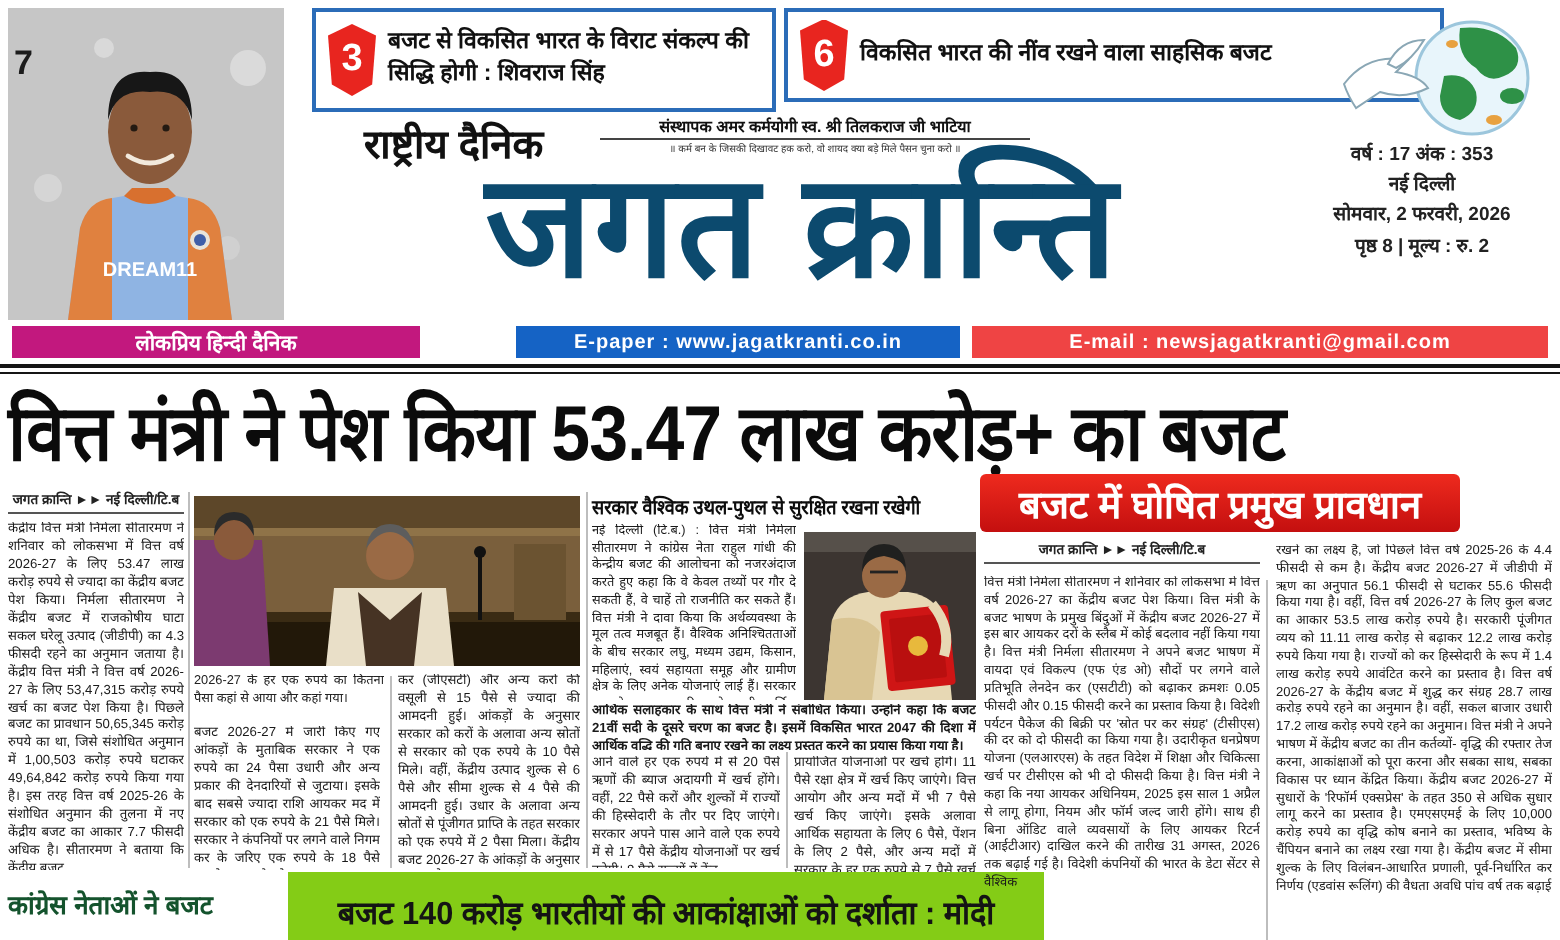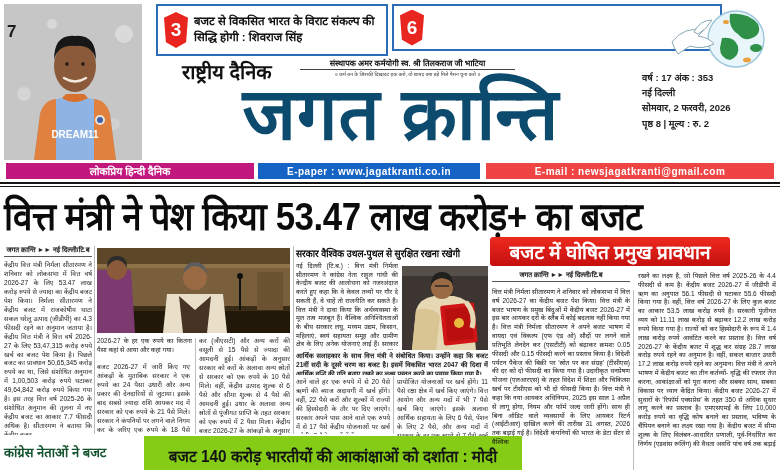--- a/index.html
+++ b/index.html
@@ -13,21 +13,21 @@
   .promo{border:2.5px solid #2b6cb8;background:#fff;display:flex;align-items:center;gap:6px;padding:2px 6px;box-sizing:border-box;}
   .badge{flex:0 0 24px;height:36px;background:#e8251f;color:#fff;font-weight:bold;font-size:19px;
          display:flex;align-items:center;justify-content:center;
          clip-path:polygon(50% 0,100% 16%,92% 84%,50% 100%,8% 84%,0 16%);}
   .promo .ptxt{font-weight:700;font-size:11.5px;line-height:1.35;color:#111;}
   
   .nat-daily{font-weight:800;font-size:20px;}
   .founder{font-weight:700;font-size:8px;text-align:center;border-bottom:1px solid #444;padding-bottom:1px;}
   .motto{font-size:5px;color:#333;text-align:center;margin-top:1px;}
   .title{font-weight:900;font-size:72px;line-height:1;letter-spacing:1px;color:#0c4a6e;text-align:center;}
-  .edition{font-weight:700;font-size:9.5px;line-height:1.6;text-align:left;color:#222;}
+  .edition{font-weight:700;font-size:9.5px;line-height:1.6;text-align:center;color:#222;}
   .bar{display:flex;align-items:center;justify-content:center;color:#fff;font-weight:700;box-sizing:border-box;}
   .rule-double{border-top:2.5px solid #151515;border-bottom:1.2px solid #151515;height:2px;}
   
   .headline{font-weight:900;font-size:36px;color:#0b0b0b;letter-spacing:-0.5px;white-space:nowrap;
             transform:scaleX(0.97) scaleY(1.08);transform-origin:left top;}
   .byline{font-weight:700;font-size:6.8px;text-align:center;border-bottom:1px solid #555;padding-bottom:2px;color:#222;}
   .subhead{font-weight:800;font-size:13px;white-space:nowrap;color:#14532d;}
   .caption{font-size:6.4px;line-height:1.35;color:#222;}
   .feat-head{font-weight:800;font-size:10px;white-space:nowrap;transform:scaleX(0.9);transform-origin:left center;color:#0d0d0d;}
   .bold-note{font-weight:700;}
@@ -65,20 +65,21 @@
     <div class="abs" style="left:3px;top:18px;font-weight:800;font-size:17px;color:#1c1c1c;">7</div>
   </div>
 
   <div class="abs promo" style="left:156px;top:4px;width:232px;height:52px;">
     <div class="badge">3</div>
     <div class="ptxt">बजट से विकसित भारत के विराट संकल्प की सिद्धि होगी : शिवराज सिंह</div>
   </div>
 
   <div class="abs promo" style="left:392px;top:4px;width:330px;height:47px;">
     <div class="badge">6</div>
+    <div class="ptxt">विकसित भारत की नींव रखने वाला साहसिक बजट</div>
   </div>
 
   <div class="abs nat-daily" style="left:182px;top:58px;text-align:right;">राष्ट्रीय दैनिक</div>
 
   <div class="abs" style="left:300px;top:57px;width:215px;">
     <div class="founder">संस्थापक अमर कर्मयोगी स्व. श्री तिलकराज जी भाटिया</div>
     <div class="motto">॥ कर्म बन के जिसकी दिखावट हक करो, वो शायद क्या बड़े मिले पैसन चुना करो ॥</div>
   </div>
 
   <div class="abs title" style="left:158px;top:78px;width:486px;">जगत क्रान्ति</div>
@@ -96,21 +97,21 @@
     </svg>
   </div>
 
   <div class="abs edition" style="left:642px;top:70px;width:138px;">
     <div>वर्ष : 17 अंक : 353</div>
     <div>नई दिल्ली</div>
     <div>सोमवार, 2 फरवरी, 2026</div>
     <div>पृष्ठ 8  |  मूल्य : रु. 2</div>
   </div>
 
-  <div class="abs bar" style="left:6px;top:163px;width:248px;height:16px;background:#c2187e;font-size:10.5px;">लोकप्रिय हिन्दी दैनिक</div>
+  <div class="abs bar" style="left:6px;top:163px;width:204px;height:16px;background:#c2187e;font-size:10.5px;">लोकप्रिय हिन्दी दैनिक</div>
   <div class="abs bar" style="left:258px;top:163px;width:222px;height:16px;background:#1563c5;font-size:10px;letter-spacing:0.5px;text-align:center;">E-paper : www.jagatkranti.co.in</div>
   <div class="abs bar" style="left:486px;top:163px;width:288px;height:16px;background:#ef4444;font-size:10px;letter-spacing:0.5px;">E-mail : newsjagatkranti@gmail.com</div>
 
   <div class="abs rule-double" style="left:0px;top:182px;width:780px;"></div>
 
   <div class="abs headline" style="left:4px;top:189px;width:774px;">वित्त मंत्री ने पेश किया 53.47 लाख करोड़+ का बजट</div>
 
   <div class="abs vline" style="left:94px;top:246px;height:188px;"></div>
   <div class="abs vline" style="left:195px;top:338px;height:96px;"></div>
   <div class="abs vline" style="left:293px;top:246px;height:188px;"></div>

